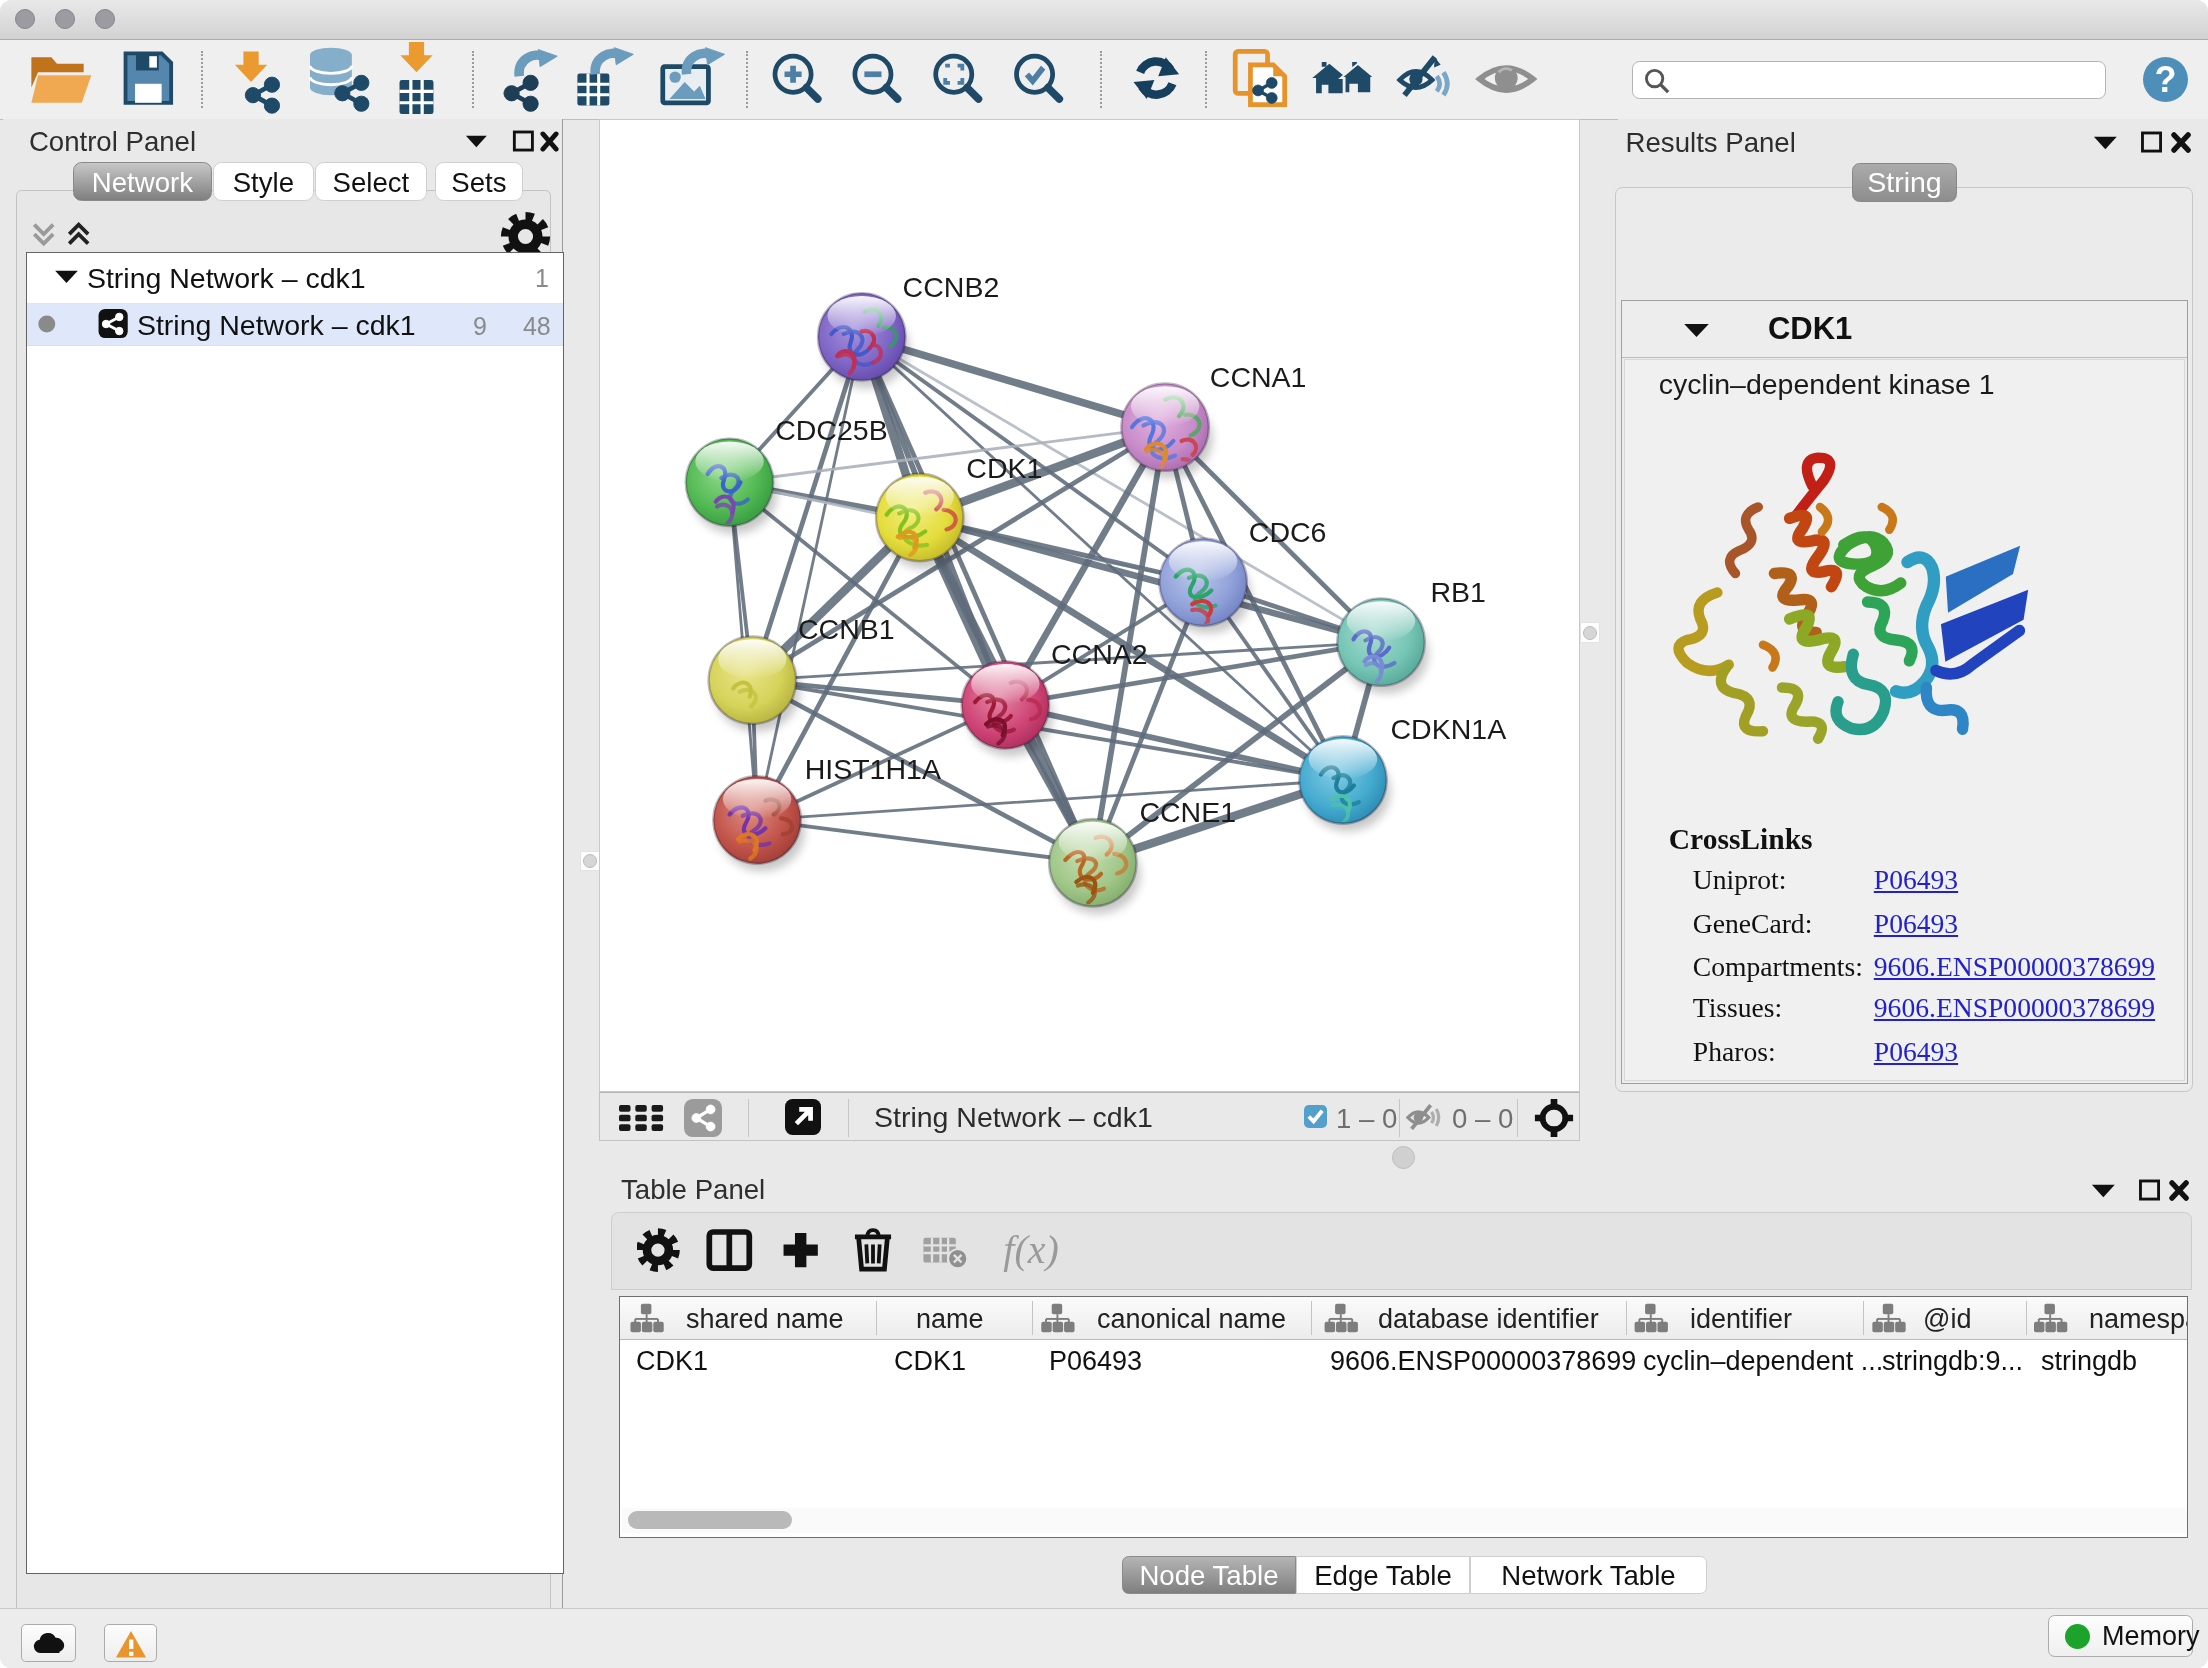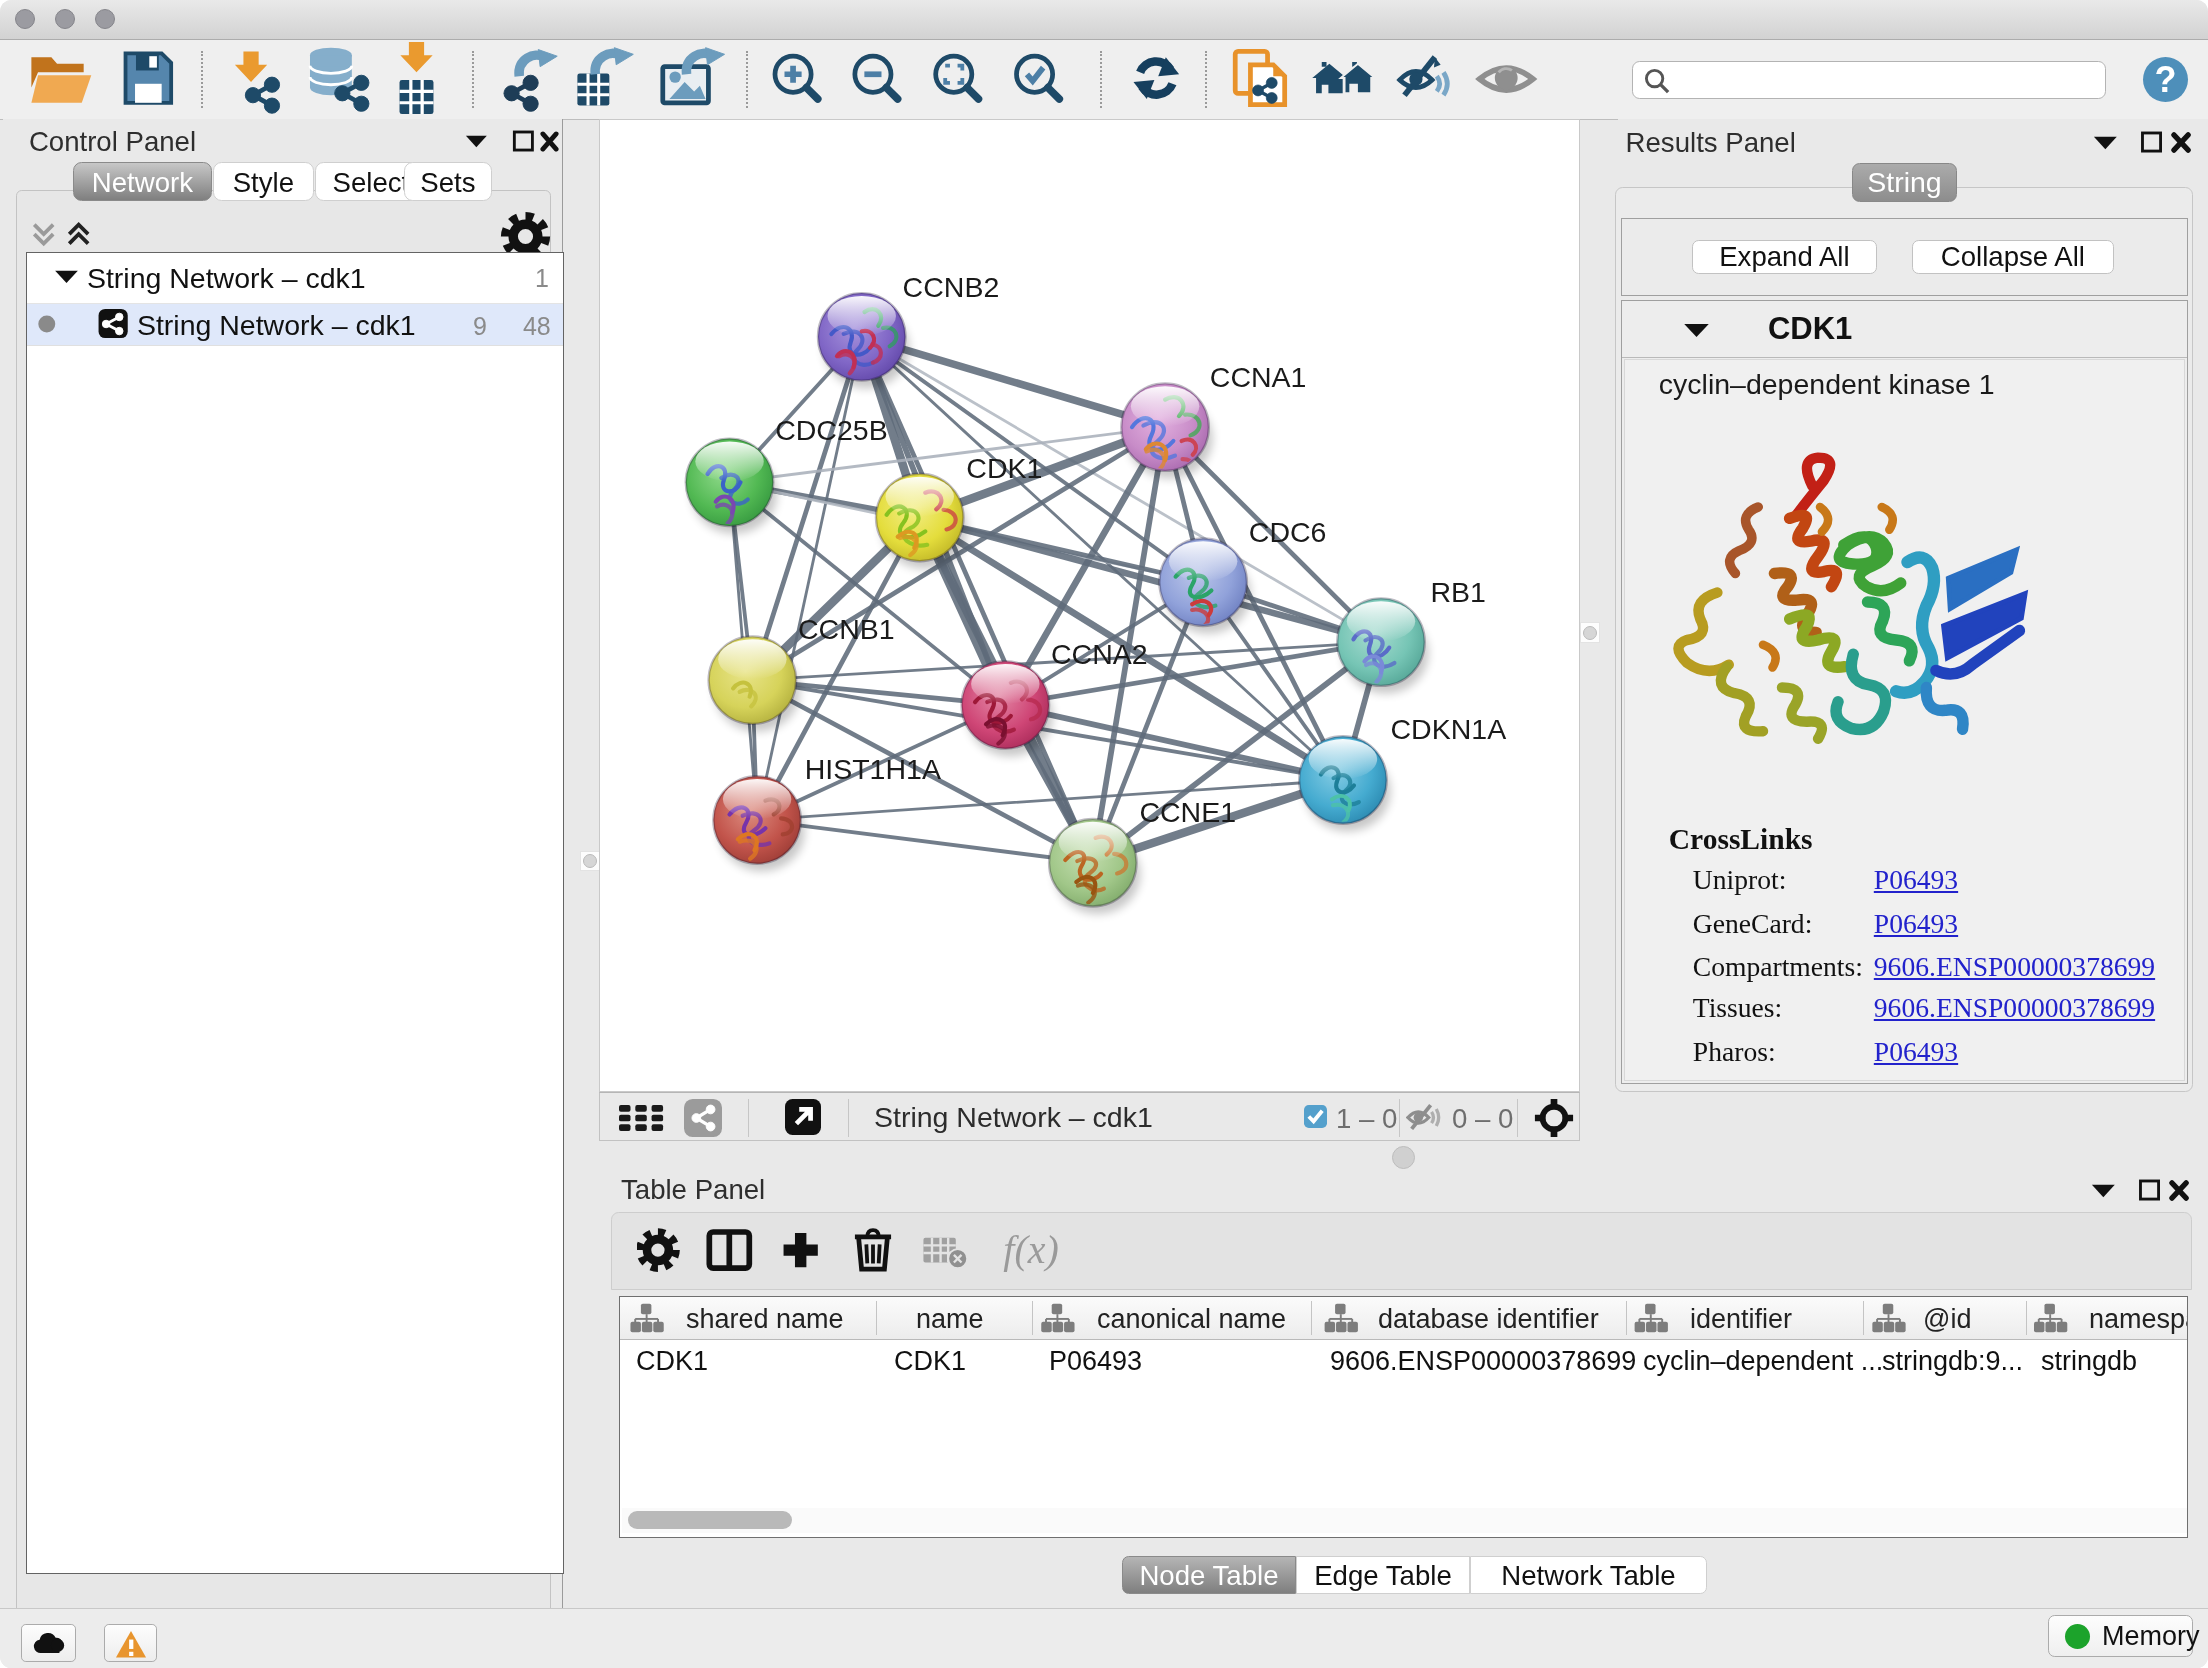--- a/index.html
+++ b/index.html
@@ -236,21 +236,21 @@
   <svg class="abs" style="left:28.5px;top:100px;" width="67" height="34" viewBox="0 0 70 36">
     <path d="M3,6 L13,16 L23,6 M3,16 L13,26 L23,16" stroke="#9a9a9a" stroke-width="4" fill="none"></path>
     <path d="M40,16 L50,6 L60,16 M40,26 L50,16 L60,26" stroke="#222" stroke-width="4" fill="none"></path>
   </svg>
   <svg class="abs" style="left:496px;top:91px;" width="53" height="53" viewBox="0 0 56 56">
     <path d="M28.0,2.0 A26.0,26.0 0 0 1 37.9,4.0 L34.9,11.4 A18.0,18.0 0 0 1 40.7,15.3 L46.4,9.6 A26.0,26.0 0 0 1 52.0,18.1 L44.6,21.1 A18.0,18.0 0 0 1 46.0,28.0 L54.0,28.0 A26.0,26.0 0 0 1 52.0,37.9 L44.6,34.9 A18.0,18.0 0 0 1 40.7,40.7 L46.4,46.4 A26.0,26.0 0 0 1 37.9,52.0 L34.9,44.6 A18.0,18.0 0 0 1 28.0,46.0 L28.0,54.0 A26.0,26.0 0 0 1 18.1,52.0 L21.1,44.6 A18.0,18.0 0 0 1 15.3,40.7 L9.6,46.4 A26.0,26.0 0 0 1 4.0,37.9 L11.4,34.9 A18.0,18.0 0 0 1 10.0,28.0 L2.0,28.0 A26.0,26.0 0 0 1 4.0,18.1 L11.4,21.1 A18.0,18.0 0 0 1 15.3,15.3 L9.6,9.6 A26.0,26.0 0 0 1 18.1,4.0 L21.1,11.4 A18.0,18.0 0 0 1 28.0,10.0 Z M36.0,28.0 A8,8 0 1 0 20.0,28.0 A8,8 0 1 0 36.0,28.0 Z" fill="#111" fill-rule="evenodd"></path>
   </svg>
   <div class="tab tabsel abs" style="left:70px;width:139px;">Network</div>
   <div class="tab abs" style="left:210px;width:101px;">Style</div>
   <div class="tab abs" style="left:312px;width:112px;">Select</div>
-  <div class="tab abs" style="left:401px;width:88px;">Sets</div>
+  <div class="tab abs" style="left:432px;width:88px;">Sets</div>
   <div id="cp-list" class="abs">
     <div class="lrow1 abs">
       <svg class="abs" style="left:27px;top:15px;" width="25" height="17" viewBox="0 0 26 18">
           <path d="M1,3 L25,3 L13,16 Z" fill="#111"></path>
         </svg>
       <div class="ltext abs" style="left:60px;top:8.6px;">String Network – cdk1</div>
       <div class="lnum abs" style="left:508px;top:11.4px;">1</div>
     </div>
     <div class="lrow2 abs">
       <svg class="abs" style="left:2.9px;top:3.8px;" width="107" height="32" viewBox="0 0 112 34">
@@ -615,24 +615,20 @@
 </div>
 
 <div id="results" class="abs">
   <div id="rp-title" class="abs">Results Panel</div>
   <svg class="abs" style="left:474px;top:11.4px;" width="100" height="25" viewBox="0 0 105 26">
     <path d="M2,7 L26,7 L14,20 Z" fill="#111"></path>
     <rect x="53" y="3" width="19" height="19" fill="none" stroke="#111" stroke-width="3"></rect>
     <path d="M86,5 L101,21 M101,5 L86,21" stroke="#111" stroke-width="5.5" stroke-linecap="round"></path>
   </svg>
   <div id="rp-outer" class="abs">
-    <div id="rp-box1" class="abs">
-      <div class="rbtn abs" style="left:70px;width:185px;">Expand All</div>
-      <div class="rbtn abs" style="left:290px;width:202px;">Collapse All</div>
-    </div>
     <div id="rp-box2" class="abs">
       <div id="rp-hd" class="abs">
         <svg class="abs" style="left:61px;top:21px;" width="27" height="17" viewBox="0 0 28 18">
             <path d="M1,2 L27,2 L14,16 Z" fill="#111"></path>
           </svg>
         <div class="abs" style="left:146px;top:9.5px;font-size:31px;font-weight:bold;color:#111;">CDK1</div>
       </div>
       <div id="rp-body" class="abs">
         <div class="abs" style="left:34px;top:7.6px;font-size:28.5px;color:#1a1a1a;">cyclin–dependent kinase 1</div>
         <svg class="abs" style="left:43px;top:90px;" width="380" height="323" viewBox="0 0 400 340">

